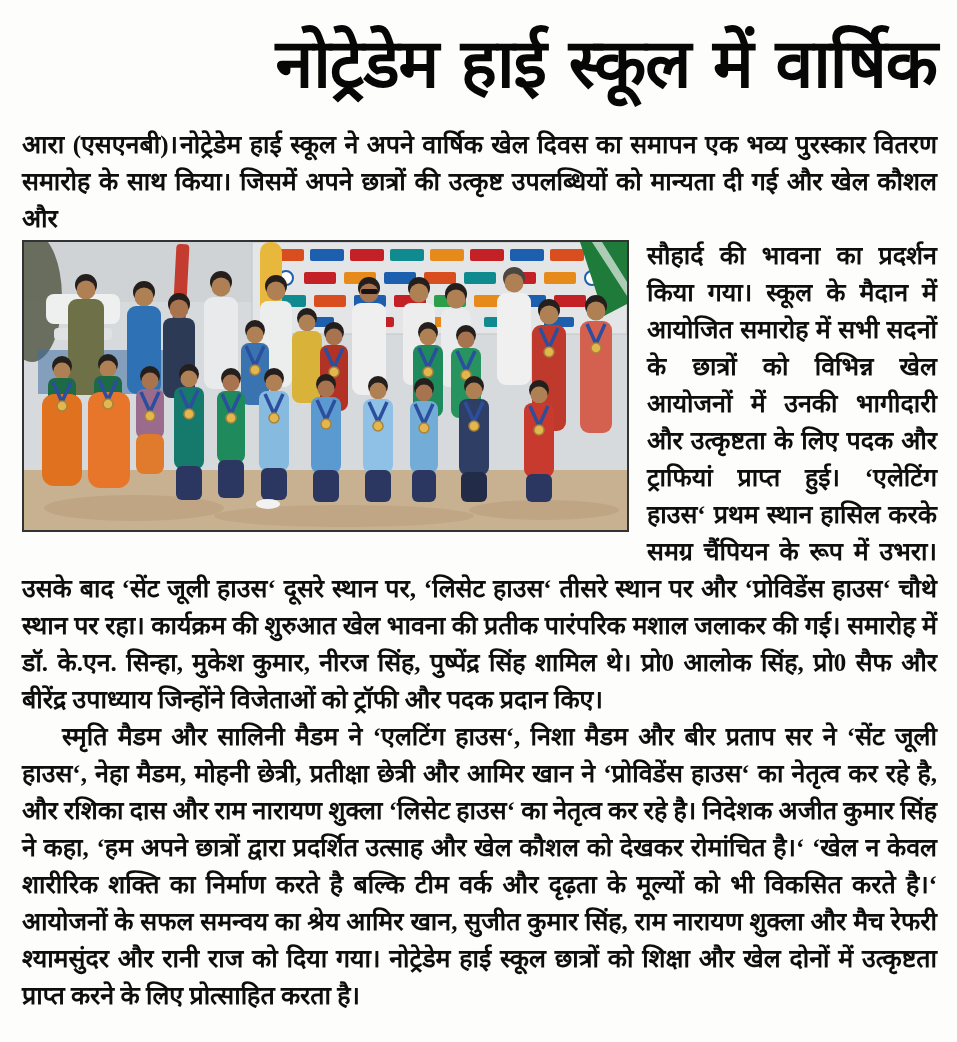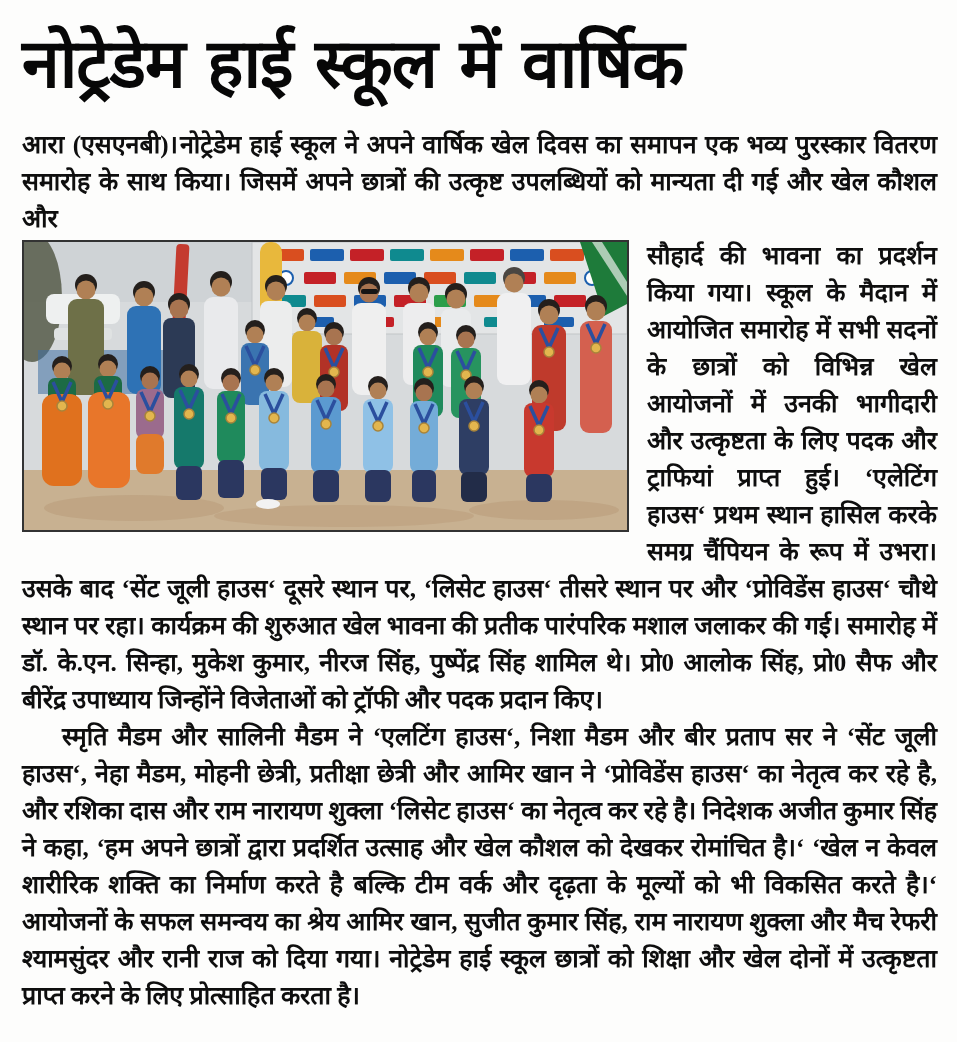--- a/index.html
+++ b/index.html
@@ -23,20 +23,21 @@
     margin: 0 0 14px 0;
     font-family: "DejaVu Sans", "Liberation Sans", sans-serif;
     font-weight: 800;
     color: #070707;
   }
   .headline .hl-line {
     font-size: 68px;
     line-height: 96px;
     letter-spacing: -1px;
     white-space: nowrap;
+    text-align: right;
   }
   .article-body {
     font-size: 25px;
     line-height: 37px;
     font-weight: 600;
     text-align: justify;
     color: #0e0e0e;
   }
   .article-body p { margin: 0; }
   .dateline {

